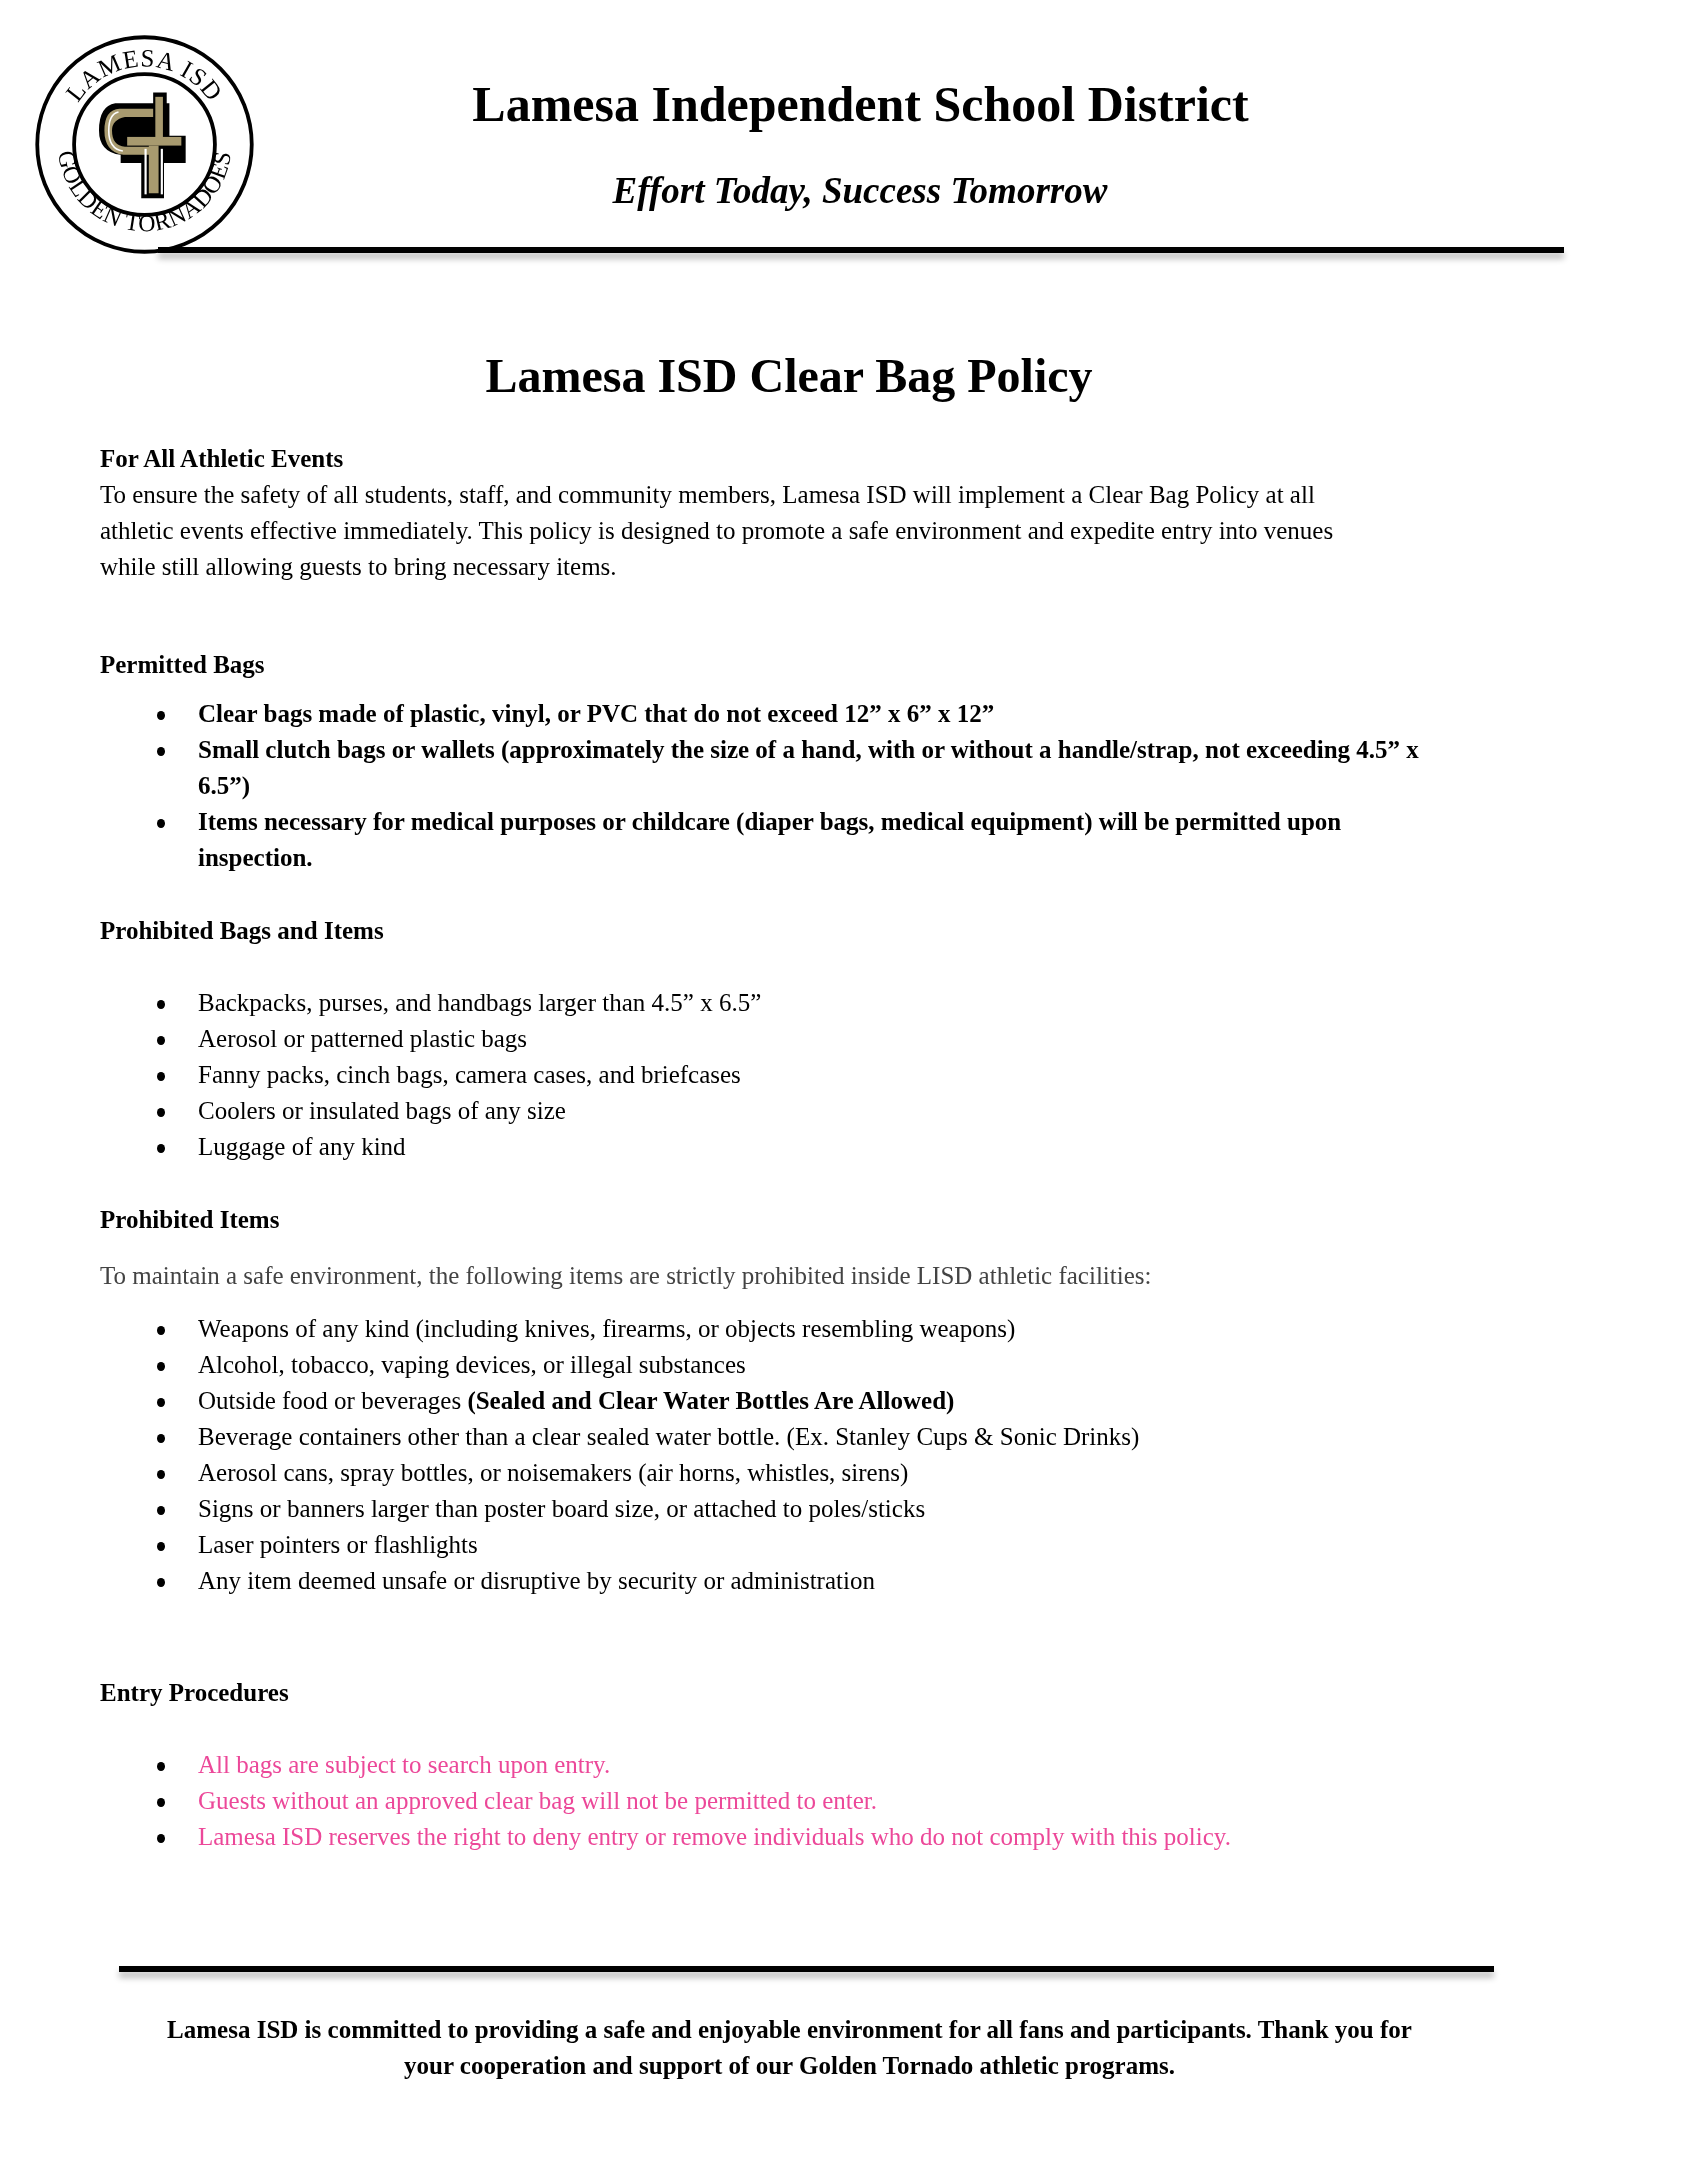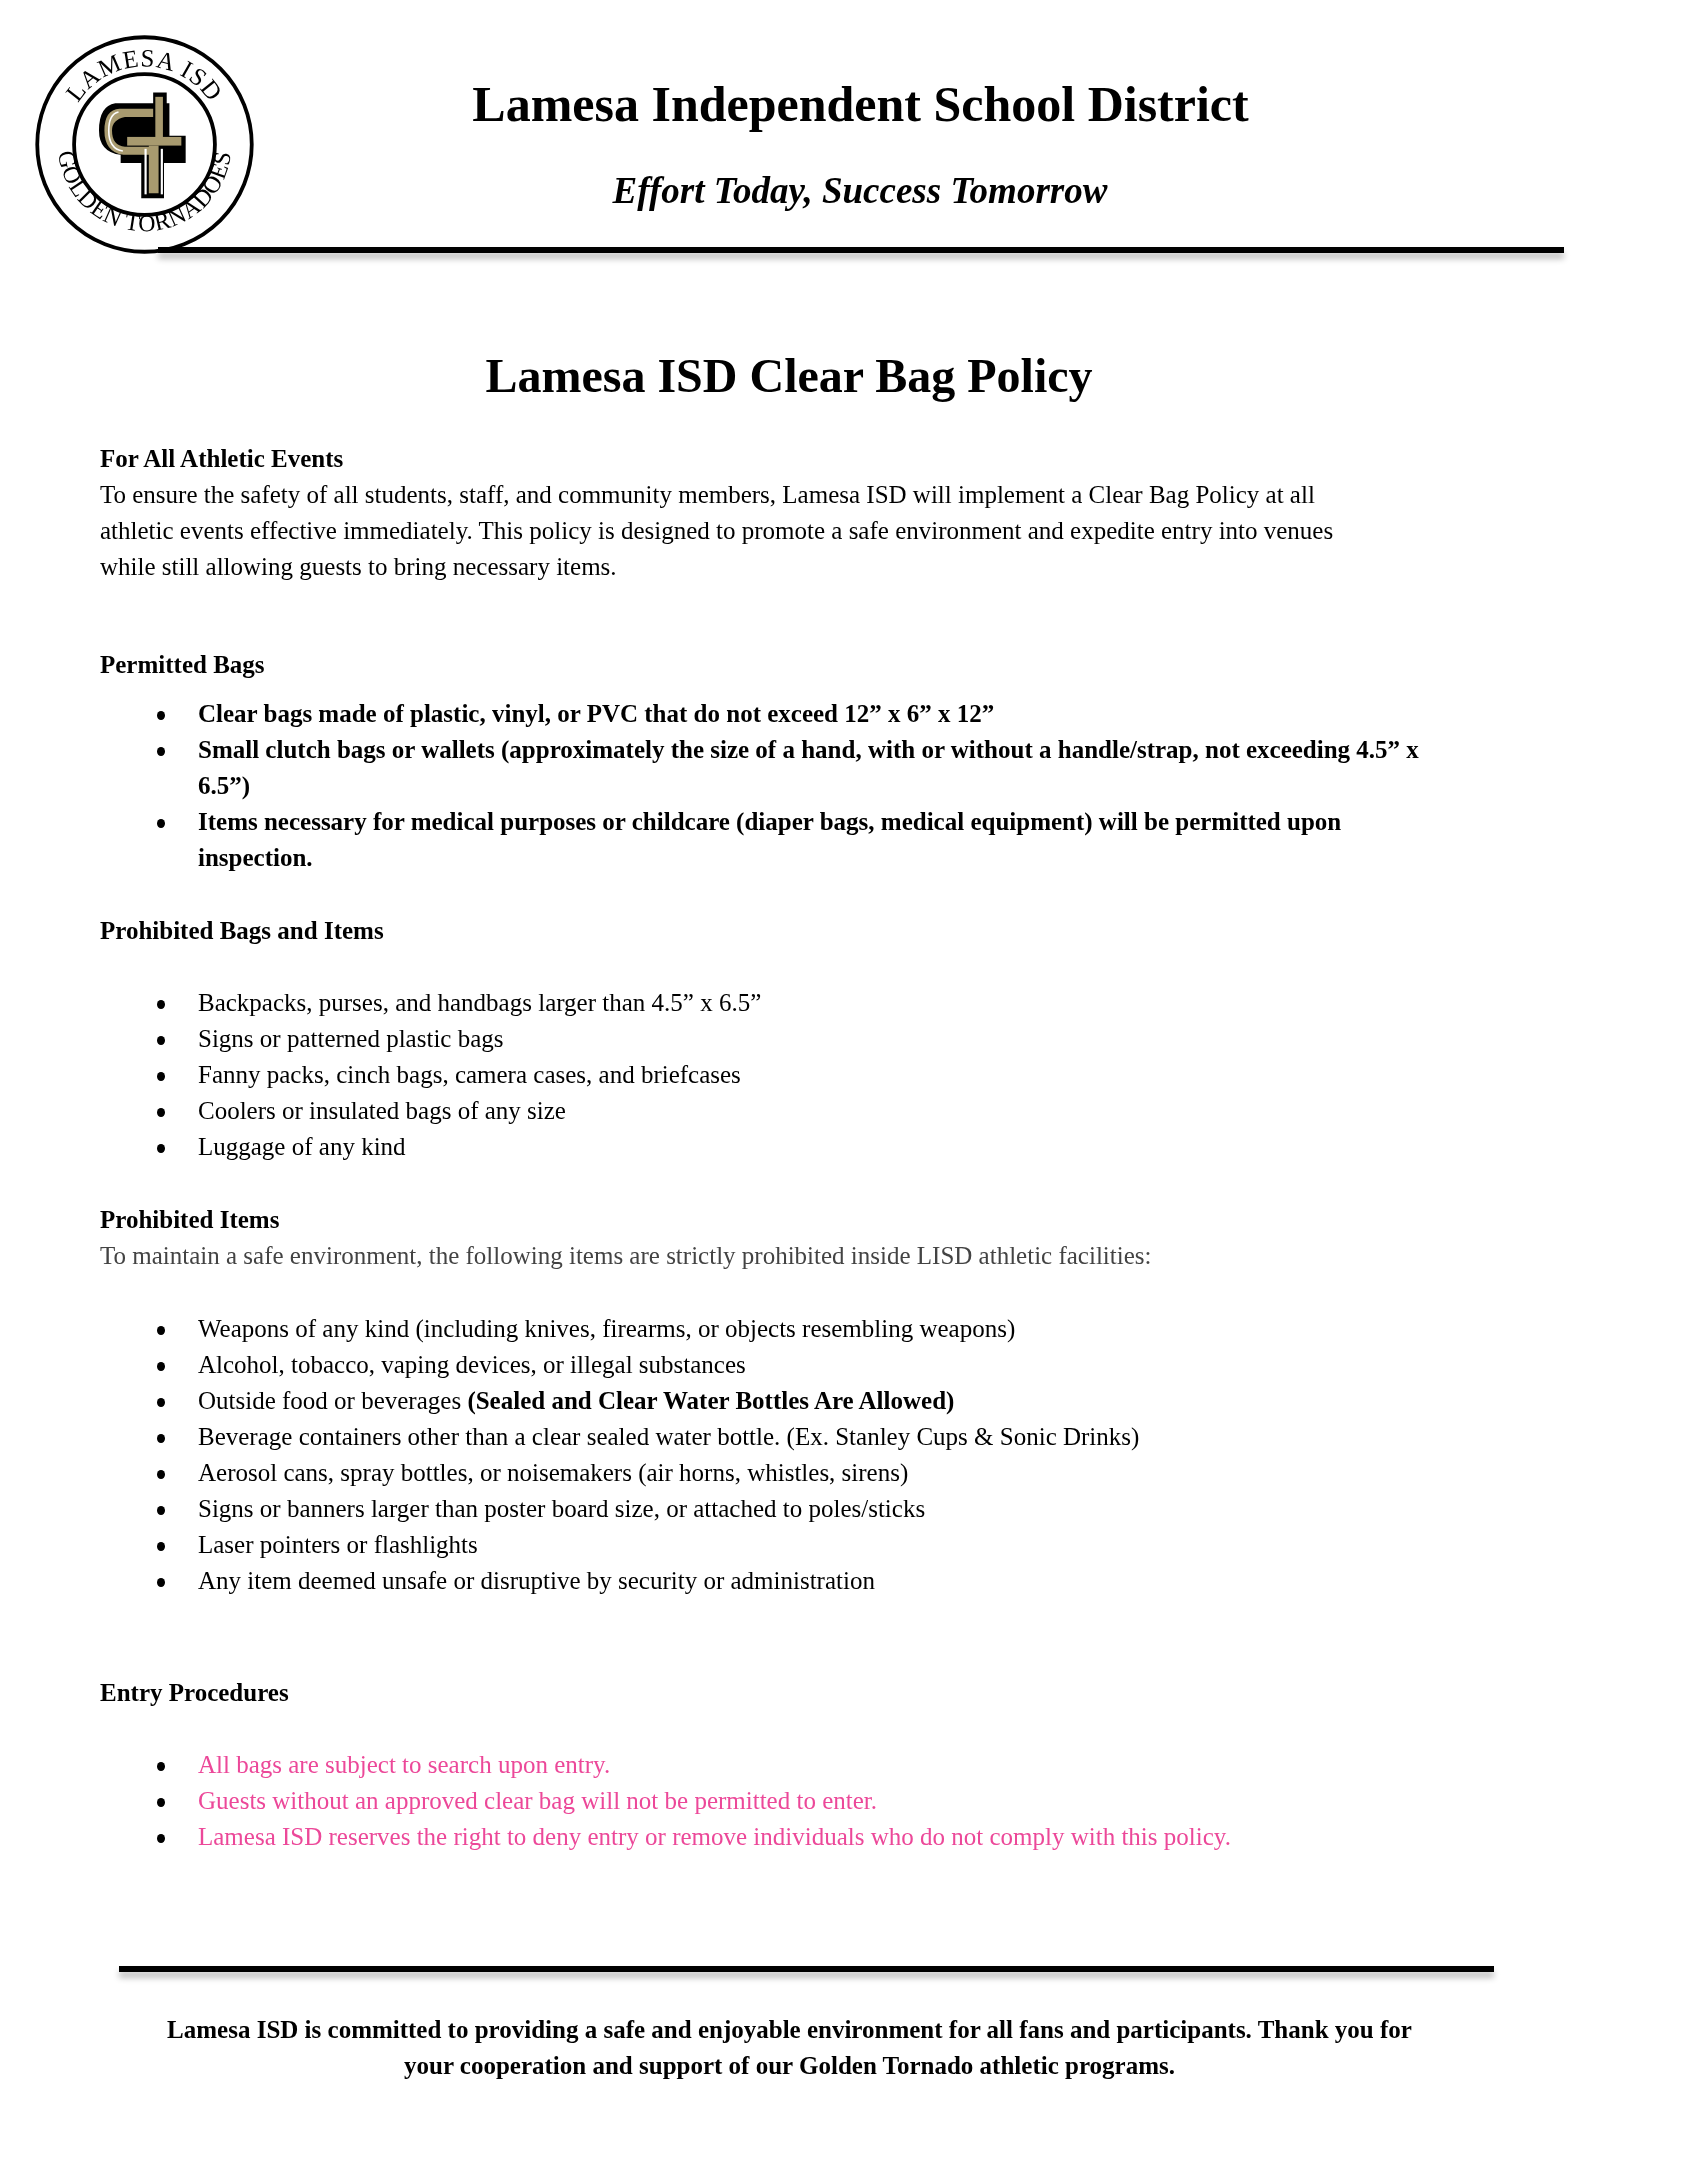--- a/index.html
+++ b/index.html
@@ -12,21 +12,21 @@
   .hdr-motto { left: 541px; width: 638px; top: 169px; text-align: center;
                font-size: 37px; font-weight: bold; font-style: italic; line-height: 43px; white-space: nowrap; }
   .rule { height: 6px; background: #000; box-shadow: 0 5.4px 6.5px rgba(0,0,0,0.28); }
   .rule-top { left: 158px; top: 247px; width: 1406px; }
   .rule-bottom { left: 119px; top: 1966px; width: 1375px; }
   .policy-title { left: 324px; width: 930px; top: 346px; text-align: center;
                   font-size: 48px; font-weight: bold; line-height: 59px; white-space: nowrap; }
   .content { left: 100px; width: 1384px; font-size: 25px; line-height: 36px; }
   .h { font-weight: bold; white-space: nowrap; }
   .p { white-space: nowrap; }
-  .gray { color: #434343; }
+  .gray { color: #434343; margin-top: 20px; }
   .dim { color: #ec4899; }
   ul.bl { list-style: none; margin: 0; padding: 0; }
   ul.bl li { position: relative; padding-left: 98px; }
   ul.bl li .dot { position: absolute; left: 57px; top: 14.6px; width: 8px; height: 9.2px;
                   border-radius: 50%; background: #000; }
   .b { font-weight: bold; }
   .footer { left: 65px; width: 1449px; top: 2012px; text-align: center; font-size: 25px;
             line-height: 36px; font-weight: bold; }
 </style>
 </head>
@@ -90,21 +90,21 @@
     <li><span class="dot"></span><span class="p">Items necessary for medical purposes or childcare (diaper bags, medical equipment) will be permitted upon</span><br><span class="p">inspection.</span></li>
   </ul>
 </div>
 
 <div class="abs content" style="top:913px;">
   <div class="h">Prohibited Bags and Items</div>
 </div>
 <div class="abs content" style="top:985px;">
   <ul class="bl">
     <li><span class="dot"></span><span class="p">Backpacks, purses, and handbags larger than 4.5” x 6.5”</span></li>
-    <li><span class="dot"></span><span class="p">Signs or patterned plastic bags</span></li>
+    <li><span class="dot"></span><span class="p">Aerosol or patterned plastic bags</span></li>
     <li><span class="dot"></span><span class="p">Fanny packs, cinch bags, camera cases, and briefcases</span></li>
     <li><span class="dot"></span><span class="p">Coolers or insulated bags of any size</span></li>
     <li><span class="dot"></span><span class="p">Luggage of any kind</span></li>
   </ul>
 </div>
 
 <div class="abs content" style="top:1202px;">
   <div class="h">Prohibited Items</div>
   <div class="p gray">To maintain a safe environment, the following items are strictly prohibited inside LISD athletic facilities:</div>
 </div>

